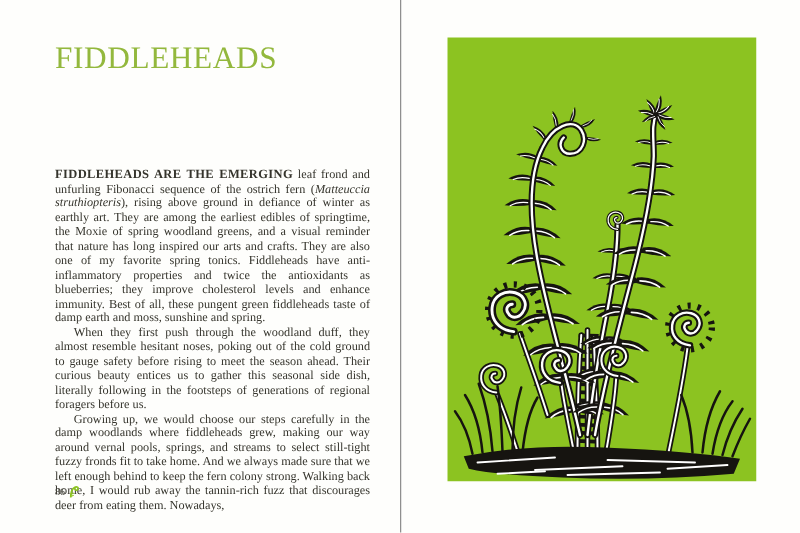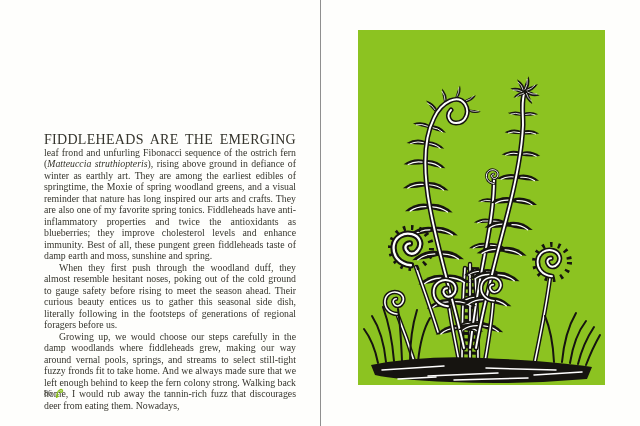--- a/index.html
+++ b/index.html
@@ -6,41 +6,42 @@
   body{width:640px;height:426px;background:#fefefc;font-family:"Liberation Serif",serif;overflow:hidden;}
   .spread{position:relative;width:640px;height:426px;background:#fefefc;}
   .divider{position:absolute;left:320px;top:0;width:1px;height:426px;background:#8f8f8f;}
   .page{position:absolute;top:0;width:320px;height:426px;}
   .page-left{left:0;}
   .page-right{left:320px;}
   .chapter-title{position:absolute;left:44px;top:33px;font-size:25px;letter-spacing:0.5px;color:#93b83d;font-weight:normal;margin:0;}
   .body-text{position:absolute;left:44px;top:134px;width:252px;font-size:9.8px;line-height:11.5px;text-align:justify;color:#35342c;}
   .body-text p{margin:0;}
   .body-text p.indent{text-indent:15px;}
-  .lead{font-weight:normal;font-size:14px;letter-spacing:0.3px;}
+  .lead{font-weight:bold;font-size:10px;letter-spacing:0.3px;}
   .latin{font-style:italic;}
   .folio{position:absolute;left:44px;top:388px;font-size:8px;color:#45443c;display:flex;align-items:center;gap:3px;text-align:center;}
   .green-panel{position:absolute;left:38px;top:30px;width:247px;height:355px;background:#8cc321;}
   .green-panel svg{display:block;width:247px;height:355px;}
   .spk{fill:none;stroke:#161410;stroke-width:5.5;stroke-linecap:round;}
   .spw{fill:none;stroke:#ffffff;stroke-width:2;stroke-linecap:round;}
   .ribK{fill:none;stroke:#161410;stroke-width:5;stroke-linecap:round;}
   .ribW{fill:none;stroke:#ffffff;stroke-width:1.9;stroke-linecap:round;}
   .stemK{fill:none;stroke:#161410;stroke-width:4.4;stroke-linecap:round;}
   .stemW{fill:none;stroke:#ffffff;stroke-width:1.6;stroke-linecap:round;}
   .grass{fill:none;stroke:#161410;stroke-width:2;stroke-linecap:round;}
   .hatch{fill:none;stroke:#ffffff;stroke-width:1.5;stroke-linecap:round;}
   .serr{fill:none;stroke:#161410;stroke-width:5;stroke-dasharray:2.5 5.5;}
 </style>
 </head>
 <body>
 
 <div class="spread">
 
   <div class="page page-left">
+    <h1 class="chapter-title">FIDDLEHEADS</h1>
 
     <div class="body-text">
       <p><span class="lead">FIDDLEHEADS ARE THE EMERGING</span><span> leaf frond and unfurling Fibonacci sequence of the ostrich fern (</span><span class="latin">Matteuccia struthiopteris</span><span>), rising above ground in defiance of winter as earthly art. They are among the earliest edibles of springtime, the Moxie of spring woodland greens, and a visual reminder that nature has long inspired our arts and crafts. They are also one of my favorite spring tonics. Fiddleheads have anti-inflammatory properties and twice the antioxidants as blueberries; they improve cholesterol levels and enhance immunity. Best of all, these pungent green fiddleheads taste of damp earth and moss, sunshine and spring.</span></p>
       <p class="indent">When they first push through the woodland duff, they almost resemble hesitant noses, poking out of the cold ground to gauge safety before rising to meet the season ahead. Their curious beauty entices us to gather this seasonal side dish, literally following in the footsteps of generations of regional foragers before us.</p>
       <p class="indent">Growing up, we would choose our steps carefully in the damp woodlands where fiddleheads grew, making our way around vernal pools, springs, and streams to select still-tight fuzzy fronds fit to take home. And we always made sure that we left enough behind to keep the fern colony strong. Walking back home, I would rub away the tannin-rich fuzz that discourages deer from eating them. Nowadays,</p>
     </div>
 
     <div class="folio">
       <span>86</span>
       <svg width="9" height="10" viewBox="0 0 9 10">

